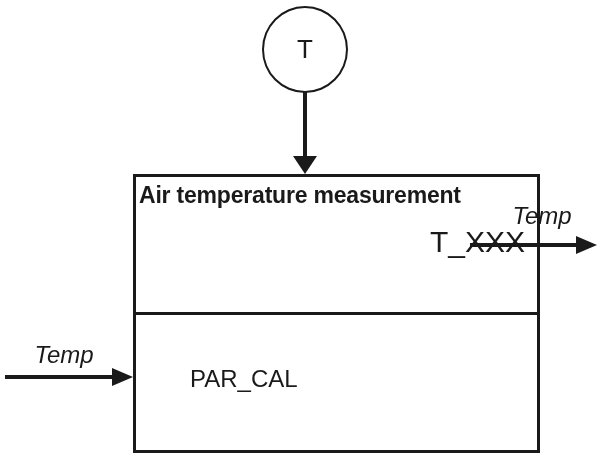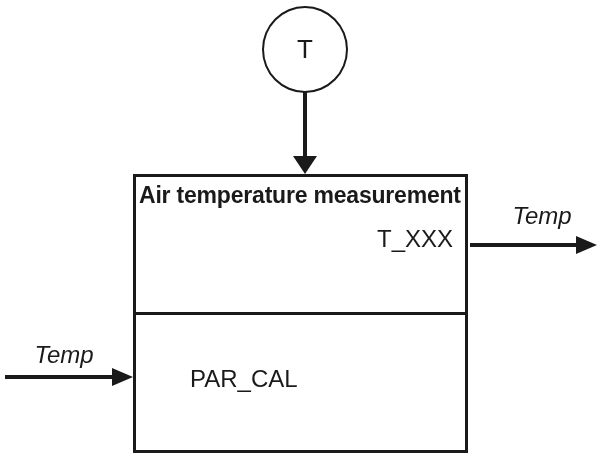--- a/index.html
+++ b/index.html
@@ -45,42 +45,42 @@
     width: 0; height: 0;
     border-left: 12px solid transparent;
     border-right: 12px solid transparent;
     border-top: 18px solid var(--ink);
   }
 
   
   .block {
     position: absolute;
     left: 133px; top: 174px;
-    width: 335px; height: 279px;
+    width: 407px; height: 279px;
     border: 3px solid var(--ink);
     background: var(--bg);
   }
   .block-title {
     position: absolute;
     left: 3px; top: 5px;
     font-size: 23px;
     font-weight: bold;
     white-space: nowrap;
     letter-spacing: -0.2px;
   }
   .block-divider {
     position: absolute;
     left: -1px; right: -1px; top: 135px;
     height: 3px;
     background: var(--ink);
   }
   .output-var {
     position: absolute;
     right: 12px; top: 48px;
-    font-size: 24px;
+    font-size: 30px;
     white-space: nowrap;
     text-align: right;
   }
   .param-var {
     position: absolute;
     left: 14px; top: 188px;
     font-size: 24px;
     white-space: nowrap;
     margin-left: 40px;
   }

